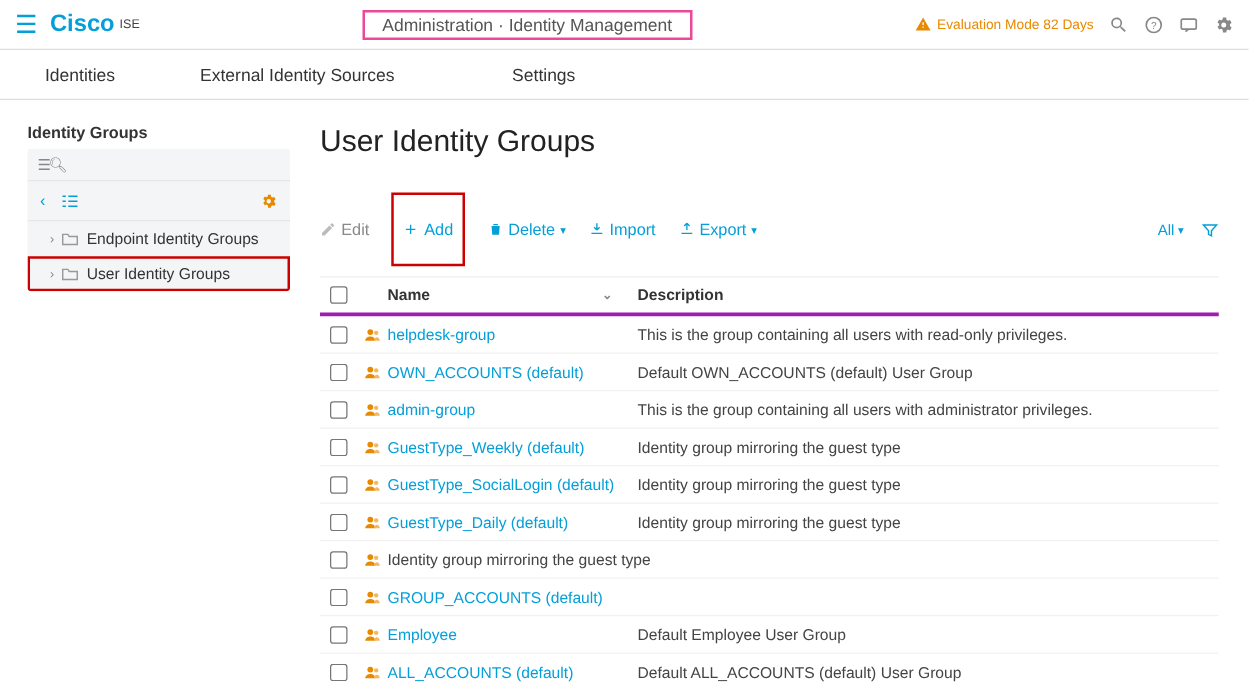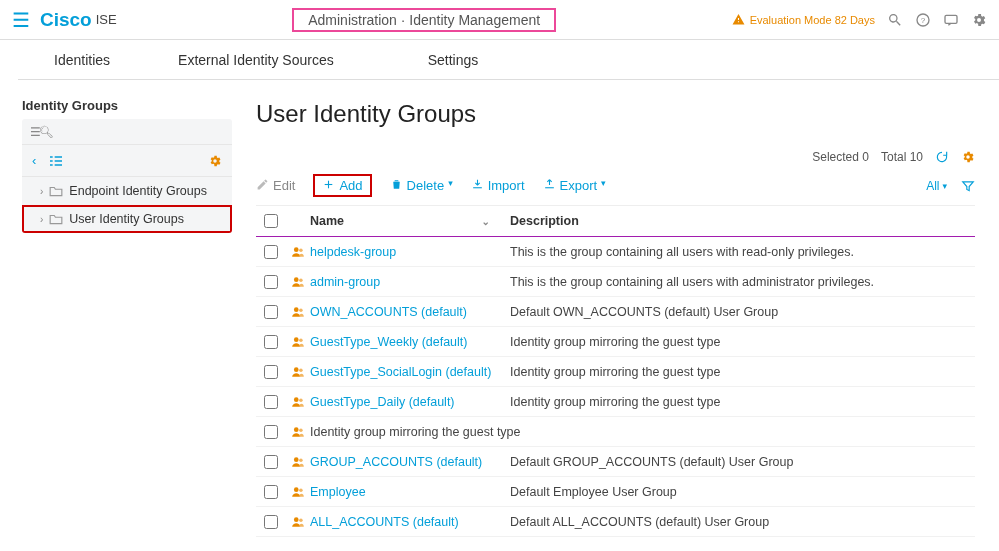--- a/index.html
+++ b/index.html
@@ -2,30 +2,30 @@
 <html><head>
 <meta charset="utf-8">
 <style>
   * { box-sizing: border-box; margin: 0; padding: 0; font-family: -apple-system, BlinkMacSystemFont, "Segoe UI", Arial, sans-serif; }
   body { background: #fff; width: 999px; height: 551px; overflow: hidden; font-size: 13px; color: #333; }
 
   
   .header { height: 40px; display: flex; align-items: center; padding: 0 12px; border-bottom: 1px solid #ddd; }
   .hamburger { color: #049fd9; font-size: 20px; cursor: pointer; margin-right: 10px; }
   .brand { color: #049fd9; font-weight: 700; font-size: 19px; margin-right: 4px; }
-  .brand-sub { color: #444; font-size: 13px; font-weight: 400; }
+  .brand-sub { color: #444; font-size: 10px; font-weight: 400; }
   .breadcrumb-wrap { flex: 1; display: flex; justify-content: center; }
   .breadcrumb { border: 2px solid #ec4899; padding: 2px 14px; color: #555; font-size: 14px; }
   .header-right { display: flex; align-items: center; gap: 12px; color: #888; }
   .eval { color: #e88a00; font-size: 11px; display: flex; align-items: center; gap: 5px; }
   .eval svg { width: 13px; height: 13px; }
   .hicon { width: 16px; height: 16px; fill: #888; cursor: pointer; }
 
   
-  .tabs { height: 40px; display: flex; align-items: center; border-bottom: 1px solid #ddd; padding-left: 22px; gap: 14px; margin-left: 18px; }
+  .tabs { height: 40px; display: flex; align-items: center; border-bottom: 1px solid #ddd; padding-left: 22px; gap: 14px; }
   .tab { padding: 0 14px; height: 100%; display: flex; align-items: center; color: #333; font-size: 14px; cursor: pointer; position: relative; }
   .tab.highlight { border: 2px solid #cc0000; }
   .tab.active::after { content:""; position:absolute; left:10px; right:10px; bottom:-1px; height:3px; background:#049fd9; }
   .tab-spacer { width: 12px; }
 
   
   .main { display: flex; height: calc(551px - 80px); }
   .sidebar { width: 232px; padding: 18px 0 0 22px; }
   .side-title { font-size: 13px; font-weight: 600; color: #333; margin-bottom: 6px; }
   .side-panel { background: #f4f5f6; border-radius: 3px; overflow: hidden; }
@@ -38,28 +38,28 @@
 
   .content { flex: 1; padding: 20px 24px 0 24px; }
   h1.page-title { font-size: 24px; font-weight: 400; color: #222; margin-bottom: 22px; }
 
   .summary-row { display: flex; justify-content: flex-end; align-items: center; font-size: 12px; color: #555; gap: 12px; margin-bottom: 6px; }
   .summary-row svg { width: 14px; height: 14px; }
   .refresh-ic { fill: #049fd9; }
   .gear-ic { fill: #e88a00; }
 
   .toolbar { display: flex; align-items: center; gap: 18px; font-size: 13px; padding: 4px 0 8px 0; }
-  .tbtn { display: inline-flex; gap: 4px; color: #888; cursor: pointer; }
+  .tbtn { display: inline-flex; align-items: center; gap: 4px; color: #888; cursor: pointer; }
   .tbtn.blue { color: #049fd9; }
   .tbtn svg { width: 13px; height: 13px; }
-  .tbtn.highlight { border: 2px solid #cc0000; padding: 2px 7px; }
+  .tbtn.highlight { border: 2px solid #cc0000; padding: 20px 7px; }
   .toolbar-right { margin-left: auto; display: flex; align-items: center; gap: 14px; }
   .all-drop { color: #049fd9; font-size: 12px; display:flex; align-items:center; gap:3px; }
 
-  .table-head { display: flex; align-items: center; background: #fff; border-top: 1px solid #eee; border-bottom: 1px solid #a21caf; height: 32px; font-size: 12.5px; font-weight: 600; color: #333; }
+  .table-head { display: flex; align-items: center; background: #fff; border-top: 1px solid #eee; border-bottom: 3px solid #a21caf; height: 32px; font-size: 12.5px; font-weight: 600; color: #333; }
   .col-check { width: 30px; display:flex; justify-content:center; }
   .col-spacer { width: 24px; }
   .col-name { width: 200px; display:flex; align-items:center; gap:6px; }
   .col-desc { flex: 1; }
   .sort-chev { font-size: 10px; color: #888; }
 
   .row { display: flex; align-items: center; height: 30px; border-bottom: 1px solid #f1f1f1; font-size: 12.5px; }
   .row input[type=checkbox] { cursor:pointer; }
   .grp-icon { width:14px; height:14px; }
   .name-link { color: #049fd9; cursor: pointer; }
@@ -144,31 +144,20 @@
             </svg>
             <span>User Identity Groups</span>
           </div>
         </div>
     </div>
   </div>
 
   <div class="content">
     <h1 class="page-title">User Identity Groups</h1>
 
-    <div class="summary-row">
-      <span>Selected 0</span>
-      <span>Total 10</span>
-      <svg class="refresh-ic" viewBox="0 0 24 24">
-          <path d="M12 4a8 8 0 1 0 7.4 5" fill="none" stroke="#049fd9" stroke-width="2"></path>
-          <path d="M20 3v6h-6" fill="none" stroke="#049fd9" stroke-width="2"></path>
-        </svg>
-      <svg class="gear-ic" viewBox="0 0 24 24">
-          <path d="M19.4 13a7.8 7.8 0 0 0 0-2l2-1.6-2-3.4-2.4 1a7.6 7.6 0 0 0-1.7-1L15 3h-4l-.4 2.5a7.6 7.6 0 0 0-1.7 1l-2.4-1-2 3.4 2 1.6a7.8 7.8 0 0 0 0 2l-2 1.6 2 3.4 2.4-1c.5.4 1 .8 1.7 1L11 21h4l.4-2.5c.6-.3 1.2-.6 1.7-1l2.4 1 2-3.4-2-1.6zM12 15a3 3 0 1 1 0-6 3 3 0 0 1 0 6z"></path>
-        </svg>
-    </div>
 
     <div class="toolbar">
       <span class="tbtn">
         <svg viewBox="0 0 24 24">
             <path fill="#bbb" d="M3 17.25V21h3.75L17.8 9.94l-3.75-3.75L3 17.25zM20.7 7.04a1 1 0 0 0 0-1.41l-2.34-2.34a1 1 0 0 0-1.41 0L15 5.24l3.75 3.75 1.95-1.95z"></path>
           </svg>
         <span>Edit</span>
       </span>
       <span class="tbtn blue highlight">
         <svg viewBox="0 0 24 24">
@@ -248,54 +237,54 @@
           </div>
           <div class="col-spacer" style="display:flex;justify-content:center;">
             <svg class="grp-icon" viewBox="0 0 24 24">
               <circle cx="9" cy="8" r="4" fill="#e88a00"></circle>
               <circle cx="17" cy="9" r="3" fill="#f3b661"></circle>
               <path d="M2 20c0-4 4-6 7-6s7 2 7 6" fill="#e88a00"></path>
               <path d="M14 20c0-3 2-5 4-5s4 2 4 5" fill="#f3b661"></path>
             </svg>
           </div>
           <div class="col-name">
+            <span class="name-link">OWN_ACCOUNTS (default)</span>
+          </div>
+          <div class="col-desc"><span class="desc-text">Default OWN_ACCOUNTS (default) User Group</span></div>
+        </div>
+        <div class="row">
+          <div class="col-check">
+            <input type="checkbox" style="">
+          </div>
+          <div class="col-spacer" style="display:flex;justify-content:center;">
+            <svg class="grp-icon" viewBox="0 0 24 24">
+              <circle cx="9" cy="8" r="4" fill="#e88a00"></circle>
+              <circle cx="17" cy="9" r="3" fill="#f3b661"></circle>
+              <path d="M2 20c0-4 4-6 7-6s7 2 7 6" fill="#e88a00"></path>
+              <path d="M14 20c0-3 2-5 4-5s4 2 4 5" fill="#f3b661"></path>
+            </svg>
+          </div>
+          <div class="col-name">
             <span class="name-link">admin-group</span>
           </div>
           <div class="col-desc"><span class="desc-text">This is the group containing all users with administrator privileges.</span></div>
         </div>
         <div class="row">
           <div class="col-check">
             <input type="checkbox" style="">
           </div>
           <div class="col-spacer" style="display:flex;justify-content:center;">
             <svg class="grp-icon" viewBox="0 0 24 24">
               <circle cx="9" cy="8" r="4" fill="#e88a00"></circle>
               <circle cx="17" cy="9" r="3" fill="#f3b661"></circle>
               <path d="M2 20c0-4 4-6 7-6s7 2 7 6" fill="#e88a00"></path>
               <path d="M14 20c0-3 2-5 4-5s4 2 4 5" fill="#f3b661"></path>
             </svg>
           </div>
           <div class="col-name">
-            <span class="name-link">OWN_ACCOUNTS (default)</span>
-          </div>
-          <div class="col-desc"><span class="desc-text">Default OWN_ACCOUNTS (default) User Group</span></div>
-        </div>
-        <div class="row">
-          <div class="col-check">
-            <input type="checkbox" style="">
-          </div>
-          <div class="col-spacer" style="display:flex;justify-content:center;">
-            <svg class="grp-icon" viewBox="0 0 24 24">
-              <circle cx="9" cy="8" r="4" fill="#e88a00"></circle>
-              <circle cx="17" cy="9" r="3" fill="#f3b661"></circle>
-              <path d="M2 20c0-4 4-6 7-6s7 2 7 6" fill="#e88a00"></path>
-              <path d="M14 20c0-3 2-5 4-5s4 2 4 5" fill="#f3b661"></path>
-            </svg>
-          </div>
-          <div class="col-name">
             <span class="name-link">GuestType_Weekly (default)</span>
           </div>
           <div class="col-desc"><span class="desc-text">Identity group mirroring the guest type</span></div>
         </div>
         <div class="row">
           <div class="col-check">
             <input type="checkbox" style="">
           </div>
           <div class="col-spacer" style="display:flex;justify-content:center;">
             <svg class="grp-icon" viewBox="0 0 24 24">
@@ -349,21 +338,20 @@
             <svg class="grp-icon" viewBox="0 0 24 24">
               <circle cx="9" cy="8" r="4" fill="#e88a00"></circle>
               <circle cx="17" cy="9" r="3" fill="#f3b661"></circle>
               <path d="M2 20c0-4 4-6 7-6s7 2 7 6" fill="#e88a00"></path>
               <path d="M14 20c0-3 2-5 4-5s4 2 4 5" fill="#f3b661"></path>
             </svg>
           </div>
           <div class="col-name">
             <span class="name-link">GROUP_ACCOUNTS (default)</span>
           </div>
-          <div class="col-desc"><span class="desc-text">Default GROUP_ACCOUNTS (default) User Group</span></div>
         </div>
         <div class="row">
           <div class="col-check">
             <input type="checkbox" style="">
           </div>
           <div class="col-spacer" style="display:flex;justify-content:center;">
             <svg class="grp-icon" viewBox="0 0 24 24">
               <circle cx="9" cy="8" r="4" fill="#e88a00"></circle>
               <circle cx="17" cy="9" r="3" fill="#f3b661"></circle>
               <path d="M2 20c0-4 4-6 7-6s7 2 7 6" fill="#e88a00"></path>

